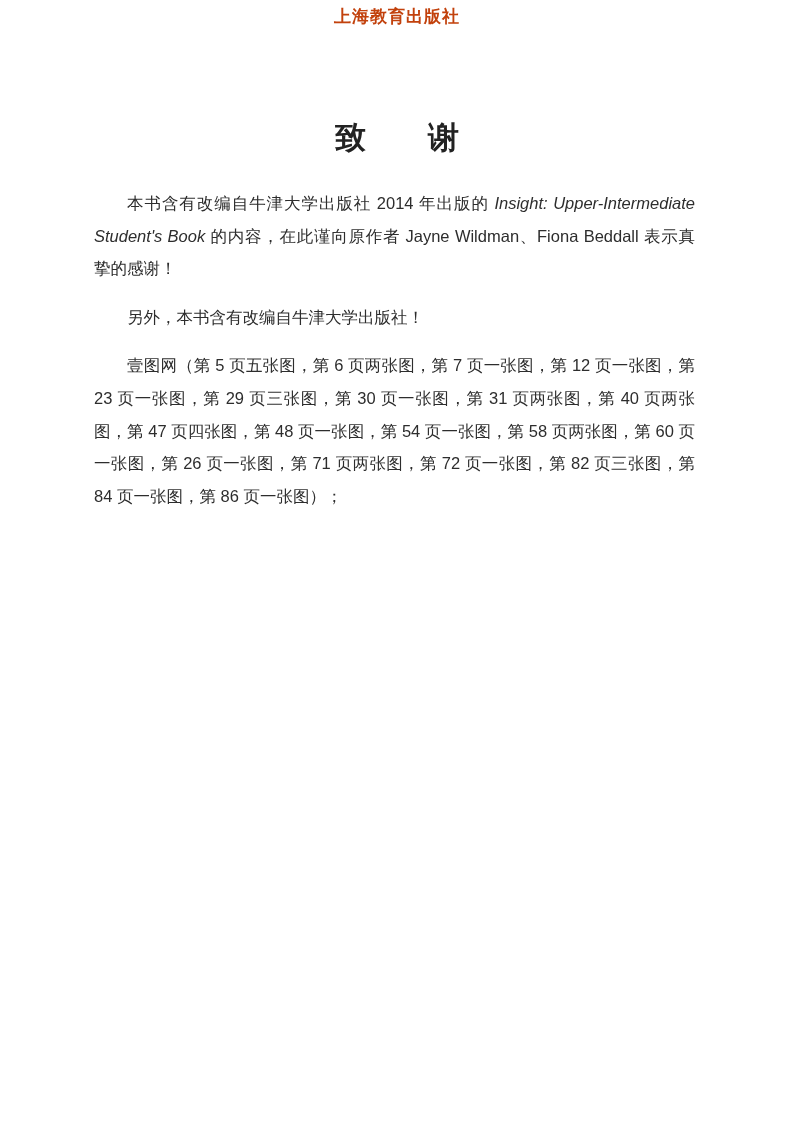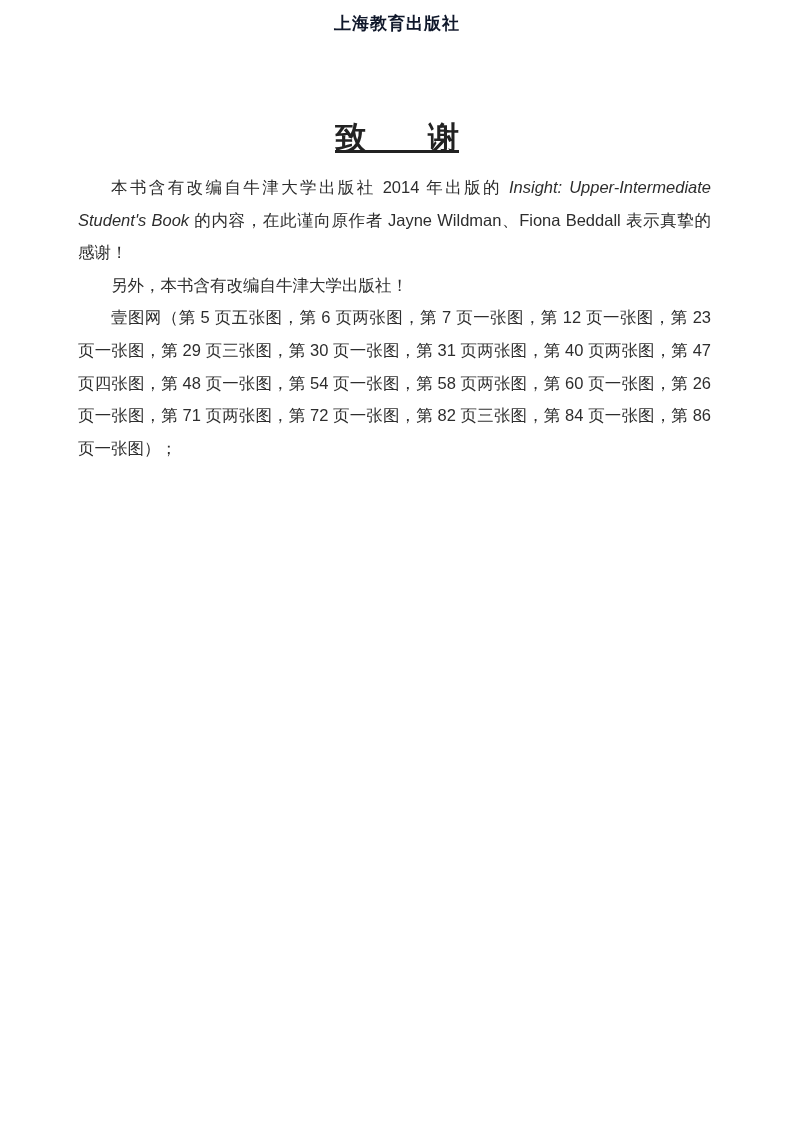--- a/index.html
+++ b/index.html
@@ -17,48 +17,46 @@
   .running-header {
     position: absolute;
     top: 5px;
     left: 0;
     width: 100%;
     text-align: center;
     font-family: "Liberation Serif", "DejaVu Serif", serif;
     font-weight: 700;
     font-size: 17px;
     letter-spacing: 1px;
-    color: #0f172a;
-    margin-top: 7px;
+    color: #c2410c;
   }
   .doc-title {
     position: absolute;
     top: 96px;
     left: 0;
     width: 100%;
     text-align: center;
     font-family: "Liberation Sans", "DejaVu Sans", sans-serif;
     font-weight: 700;
     font-size: 31px;
     color: #222222;
-    text-decoration: underline;
   }
   .doc-body {
     position: absolute;
     left: 78px;
     top: 171px;
     width: 633px;
     font-family: "Liberation Sans", "DejaVu Sans", sans-serif;
     font-size: 16.5px;
     line-height: 32.6px;
     color: #2d2d2d;
     text-align: justify;
   }
   .para {
-    margin: 0;
+    margin: 16px;
     text-indent: 2em;
   }
   .italic-run {
     font-style: italic;
   }
 </style>
 </head>
 <body>
 
 <div class="page">

